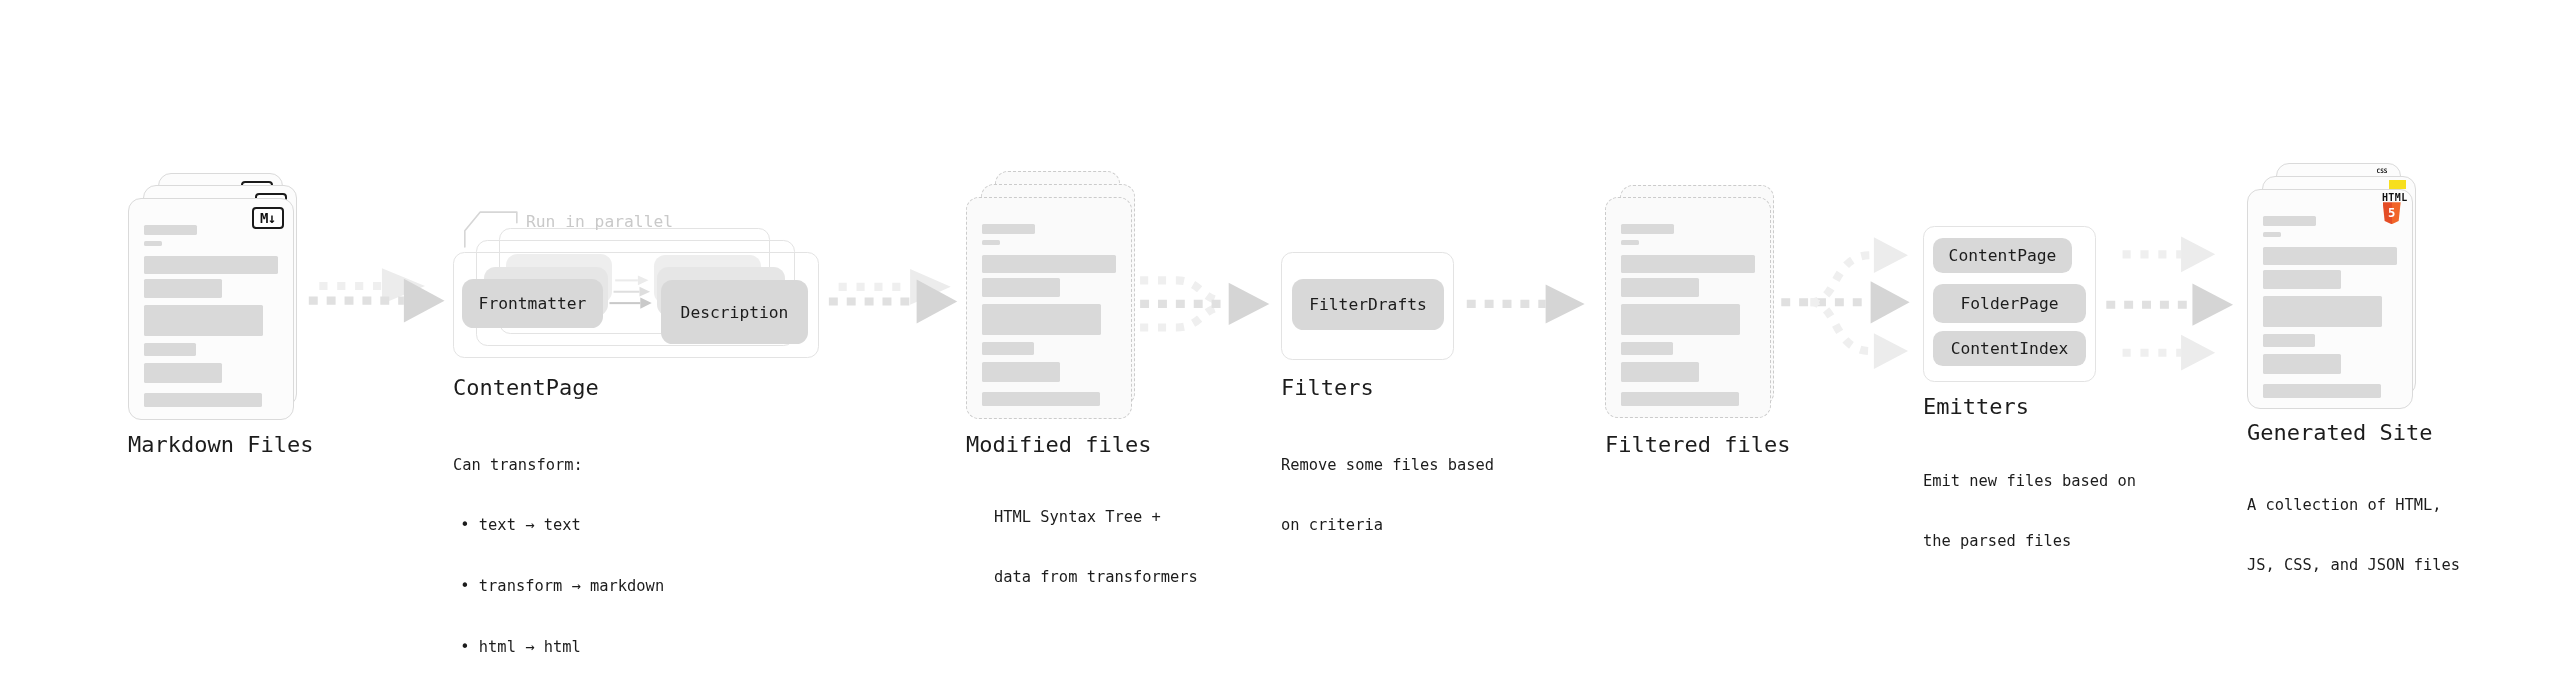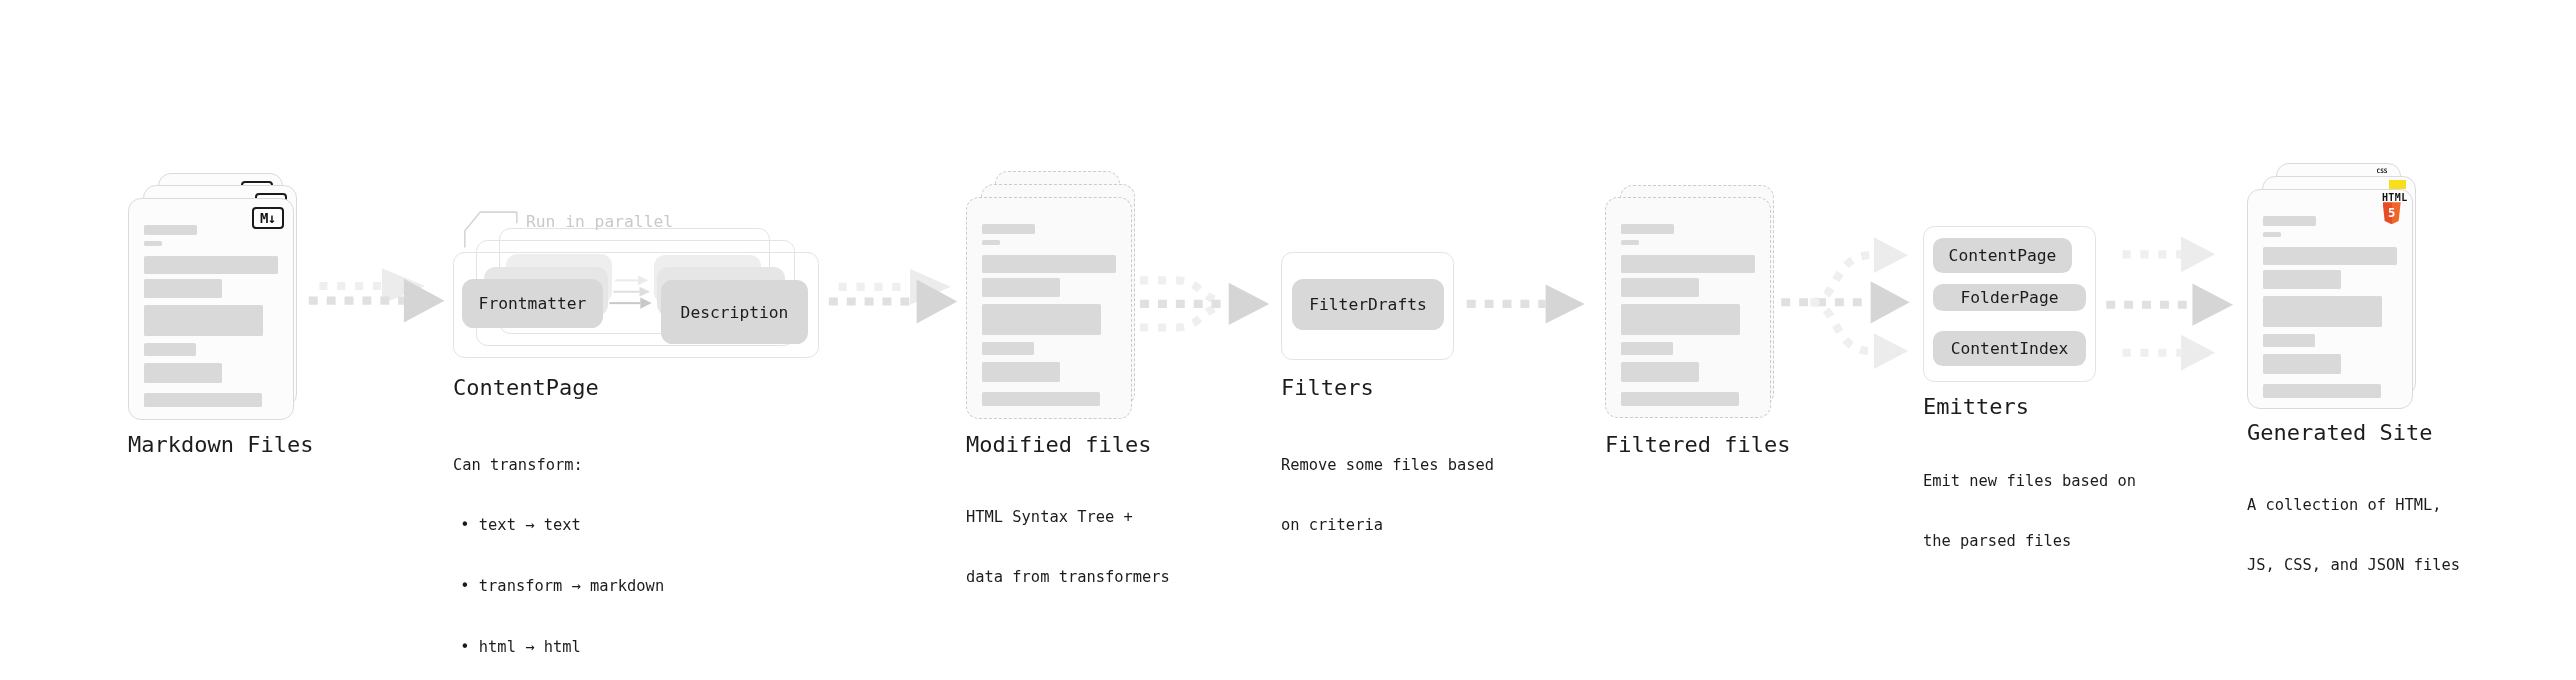--- a/index.html
+++ b/index.html
@@ -160,21 +160,21 @@
           <div class="bar" style="left: 14.6px; top: 42px; width: 18px; height: 4.9px;"></div>
           <div class="bar" style="left: 14.6px; top: 57px; width: 134px; height: 18px;"></div>
           <div class="bar" style="left: 14.6px; top: 80px; width: 78px; height: 18.7px;"></div>
           <div class="bar" style="left: 14.6px; top: 106px; width: 119px; height: 31px;"></div>
           <div class="bar" style="left: 14.6px; top: 144px; width: 52px; height: 13px;"></div>
           <div class="bar" style="left: 14.6px; top: 164px; width: 78px; height: 19.5px;"></div>
           <div class="bar" style="left: 14.6px; top: 194px; width: 118px; height: 14px;"></div>
         </div>
     </div>
     <div class="sec-label" style="left:966px;top:432px;">Modified files</div>
-    <div class="sec-desc" style="left:966px;top:466px;">
+    <div class="sec-desc" style="left:994px;top:466px;">
       <div>HTML Syntax Tree +</div>
       <div>data from transformers</div>
     </div>
   </div>
 
   <div>
     <div class="tcontainer" style="left:1281px;top:252px;width:173px;height:108px;"></div>
     <div class="gbox" style="left:1292px;top:279px;width:152px;height:51px;">FilterDrafts</div>
     <div class="sec-label" style="left:1281px;top:375px;">Filters</div>
     <div class="sec-desc" style="left:1281px;top:414px;">
@@ -196,21 +196,21 @@
           <div class="bar" style="left: 14.6px; top: 164px; width: 78px; height: 19.5px;"></div>
           <div class="bar" style="left: 14.6px; top: 194px; width: 118px; height: 14px;"></div>
         </div>
     </div>
     <div class="sec-label" style="left:1605px;top:432px;">Filtered files</div>
   </div>
 
   <div>
     <div class="tcontainer" style="left:1923px;top:226px;width:173px;height:156px;"></div>
     <div class="gbox ebox" style="left:1933px;top:238px;width:139px;height:35px;">ContentPage</div>
-    <div class="gbox ebox" style="left:1933px;top:284px;width:153px;height:27px;">FolderPage</div>
+    <div class="gbox ebox" style="left:1933px;top:284px;width:153px;height:39px;">FolderPage</div>
     <div class="gbox ebox" style="left:1933px;top:331px;width:153px;height:35px;">ContentIndex</div>
     <div class="sec-label" style="left:1923px;top:394px;">Emitters</div>
     <div class="sec-desc" style="left:1923px;top:430px;">
       <div>Emit new files based on</div>
       <div>the parsed files</div>
     </div>
   </div>
 
   <div>
     <div class="doc" style="left:2276px;top:163px;width:125px;height:220px;">

